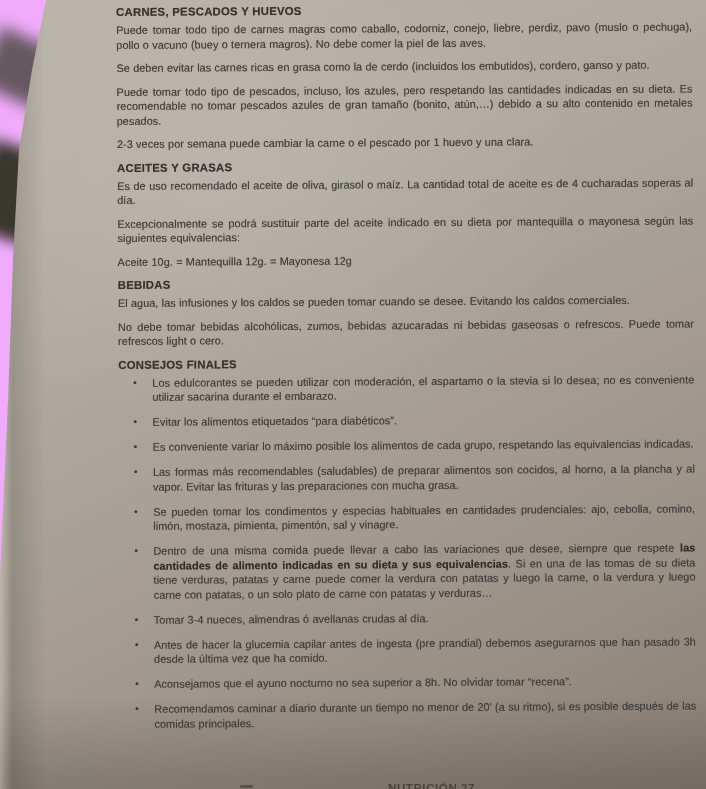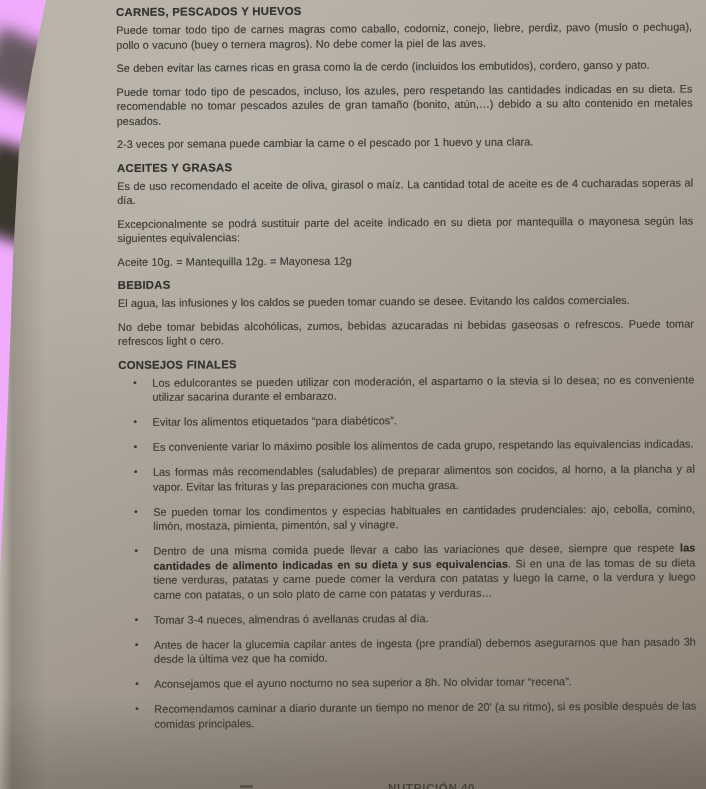--- a/index.html
+++ b/index.html
@@ -176,15 +176,15 @@
         <span class="btext">Aconsejamos que el ayuno nocturno no sea superior a 8h. No olvidar tomar “recena”.</span>
       </li>
       <li>
         <span class="dot">•</span>
         <span class="btext">Recomendamos caminar a diario durante un tiempo no menor de 20' (a su ritmo), si es posible después de las comidas principales.</span>
       </li>
     </ul>
   </div>
 
   <div class="ink-speck"></div>
-  <div class="footer-clip">NUTRICIÓN 40</div>
+  <div class="footer-clip">NUTRICIÓN 27</div>
 
 </div>
 
 </body></html>

